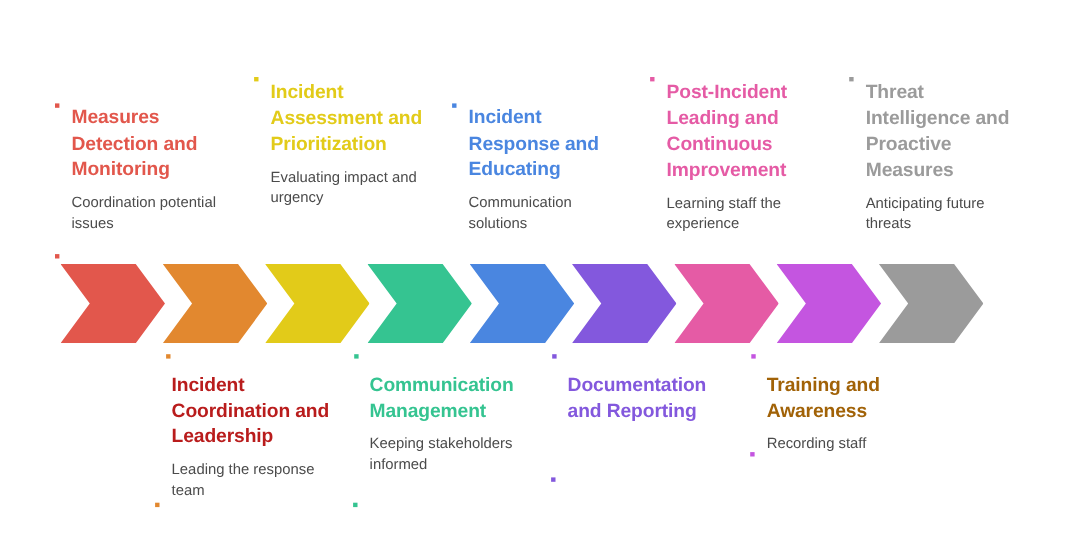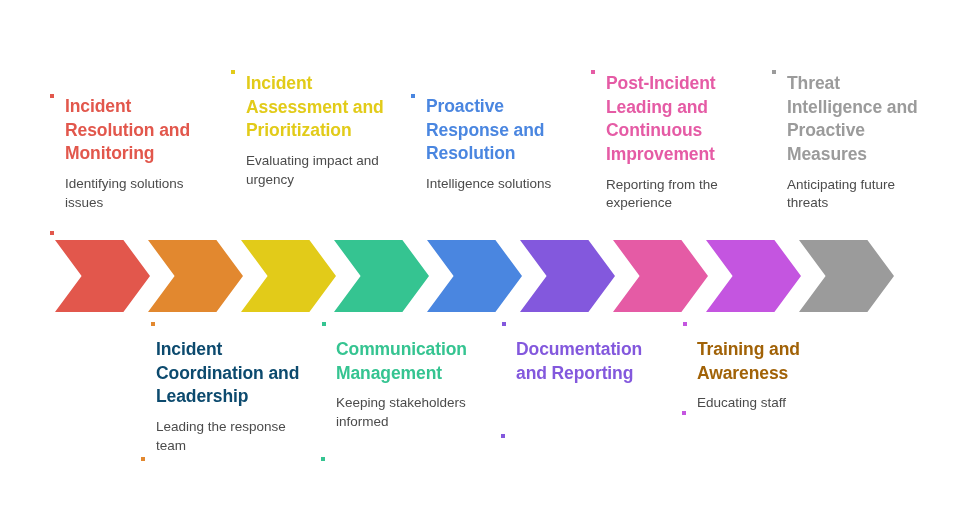--- a/index.html
+++ b/index.html
@@ -64,37 +64,37 @@
     clip-path: polygon(0% 0%, 72% 0%, 100% 50%, 72% 100%, 0% 100%, 28% 50%);
   }
 </style>
 </head>
 <body>
 
 <div id="canvas">
 
   <div id="top-labels">
       <div class="label-block" style="left: 65px; top: 95px;">
-        <div class="label-title" style="color: rgb(226, 87, 76);">Incident Resolution and Monitoring</div>
-        <div class="label-desc">Identifying solutions issues</div>
+        <div class="label-title" style="color: rgb(226, 87, 76);">Measures Detection and Monitoring</div>
+        <div class="label-desc">Coordination potential issues</div>
       </div>
       <div class="marker" style="left: 50px; top: 94px; background: rgb(226, 87, 76);"></div>
       <div class="label-block" style="left: 246px; top: 72px;">
         <div class="label-title" style="color: rgb(226, 203, 25);">Incident Assessment and Prioritization</div>
         <div class="label-desc">Evaluating impact and urgency</div>
       </div>
       <div class="marker" style="left: 231px; top: 70px; background: rgb(226, 203, 25);"></div>
       <div class="label-block" style="left: 426px; top: 95px;">
-        <div class="label-title" style="color: rgb(74, 134, 224);">Proactive Response and Resolution</div>
-        <div class="label-desc">Intelligence solutions</div>
+        <div class="label-title" style="color: rgb(74, 134, 224);">Incident Response and Educating</div>
+        <div class="label-desc">Communication solutions</div>
       </div>
       <div class="marker" style="left: 411px; top: 94px; background: rgb(74, 134, 224);"></div>
       <div class="label-block" style="left: 606px; top: 72px;">
         <div class="label-title" style="color: rgb(229, 91, 165);">Post-Incident Leading and Continuous Improvement</div>
-        <div class="label-desc">Reporting from the experience</div>
+        <div class="label-desc">Learning staff the experience</div>
       </div>
       <div class="marker" style="left: 591px; top: 70px; background: rgb(229, 91, 165);"></div>
       <div class="label-block" style="left: 787px; top: 72px;">
         <div class="label-title" style="color: rgb(155, 155, 155);">Threat Intelligence and Proactive Measures</div>
         <div class="label-desc">Anticipating future threats</div>
       </div>
       <div class="marker" style="left: 772px; top: 70px; background: rgb(155, 155, 155);"></div>
     </div>
 
   <div id="chevron-band">
@@ -104,36 +104,36 @@
       <div class="chevron" style="left: 334px; width: 95px; background: rgb(53, 196, 145);"></div>
       <div class="chevron" style="left: 427px; width: 95px; background: rgb(74, 134, 224);"></div>
       <div class="chevron" style="left: 520px; width: 95px; background: rgb(131, 88, 221);"></div>
       <div class="chevron" style="left: 613px; width: 95px; background: rgb(229, 91, 165);"></div>
       <div class="chevron" style="left: 706px; width: 95px; background: rgb(196, 85, 224);"></div>
       <div class="chevron" style="left: 799px; width: 95px; background: rgb(155, 155, 155);"></div>
     </div>
 
   <div id="bottom-labels">
       <div class="label-block" style="left: 156px; top: 338px;">
-        <div class="label-title" style="color: #0c4a6e;">Incident Coordination and Leadership</div>
+        <div class="label-title" style="color: #b91c1c;">Incident Coordination and Leadership</div>
         <div class="label-desc">Leading the response team</div>
       </div>
       <div class="marker" style="left: 141px; top: 457px; background: rgb(226, 136, 47);"></div>
       <div class="label-block" style="left: 336px; top: 338px;">
         <div class="label-title" style="color: rgb(53, 196, 145);">Communication Management</div>
         <div class="label-desc">Keeping stakeholders informed</div>
       </div>
       <div class="marker" style="left: 321px; top: 457px; background: rgb(53, 196, 145);"></div>
       <div class="label-block" style="left: 516px; top: 338px;">
         <div class="label-title" style="color: rgb(131, 88, 221);">Documentation and Reporting</div>
       </div>
       <div class="marker" style="left: 501px; top: 434px; background: rgb(131, 88, 221);"></div>
       <div class="label-block" style="left: 697px; top: 338px;">
         <div class="label-title" style="color: #a16207;">Training and Awareness</div>
-        <div class="label-desc">Educating staff</div>
+        <div class="label-desc">Recording staff</div>
       </div>
       <div class="marker" style="left: 682px; top: 411px; background: rgb(196, 85, 224);"></div>
     </div>
 
   <div id="side-markers">
       <div class="marker" style="left: 50px; top: 231px; background: rgb(226, 87, 76);"></div>
       <div class="marker" style="left: 151px; top: 322px; background: rgb(226, 136, 47);"></div>
       <div class="marker" style="left: 322px; top: 322px; background: rgb(53, 196, 145);"></div>
       <div class="marker" style="left: 502px; top: 322px; background: rgb(131, 88, 221);"></div>
       <div class="marker" style="left: 683px; top: 322px; background: rgb(196, 85, 224);"></div>

